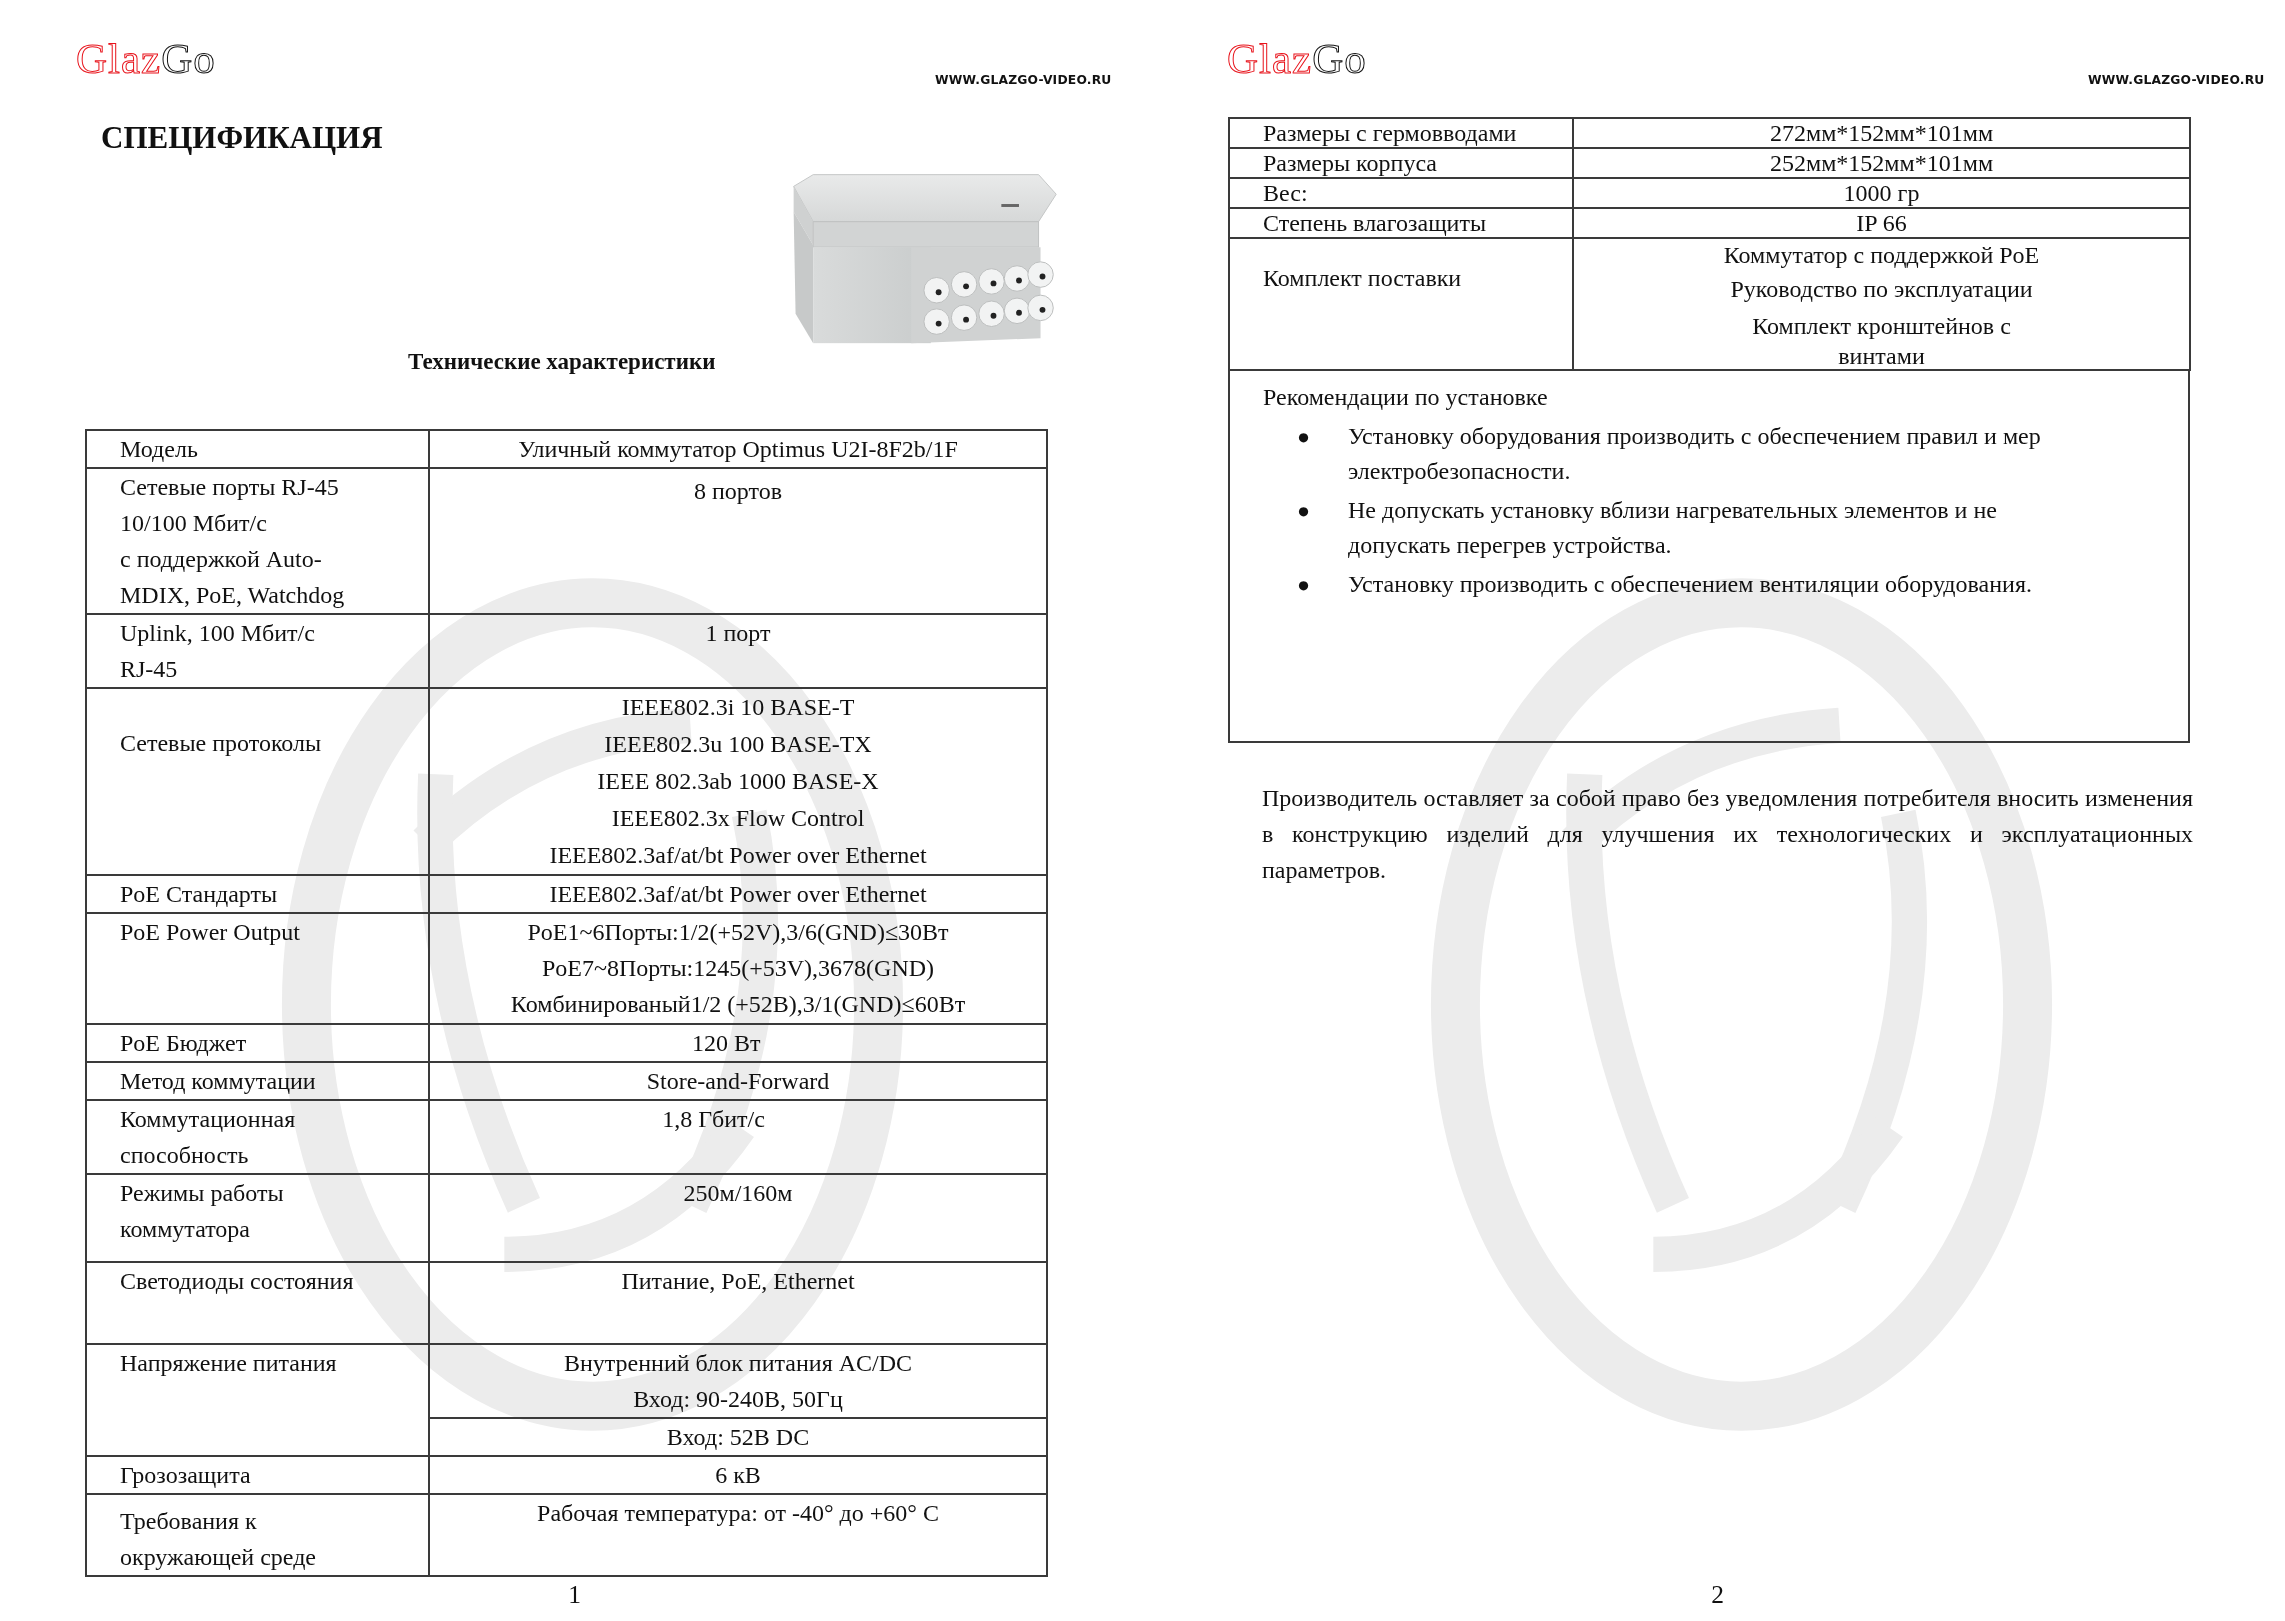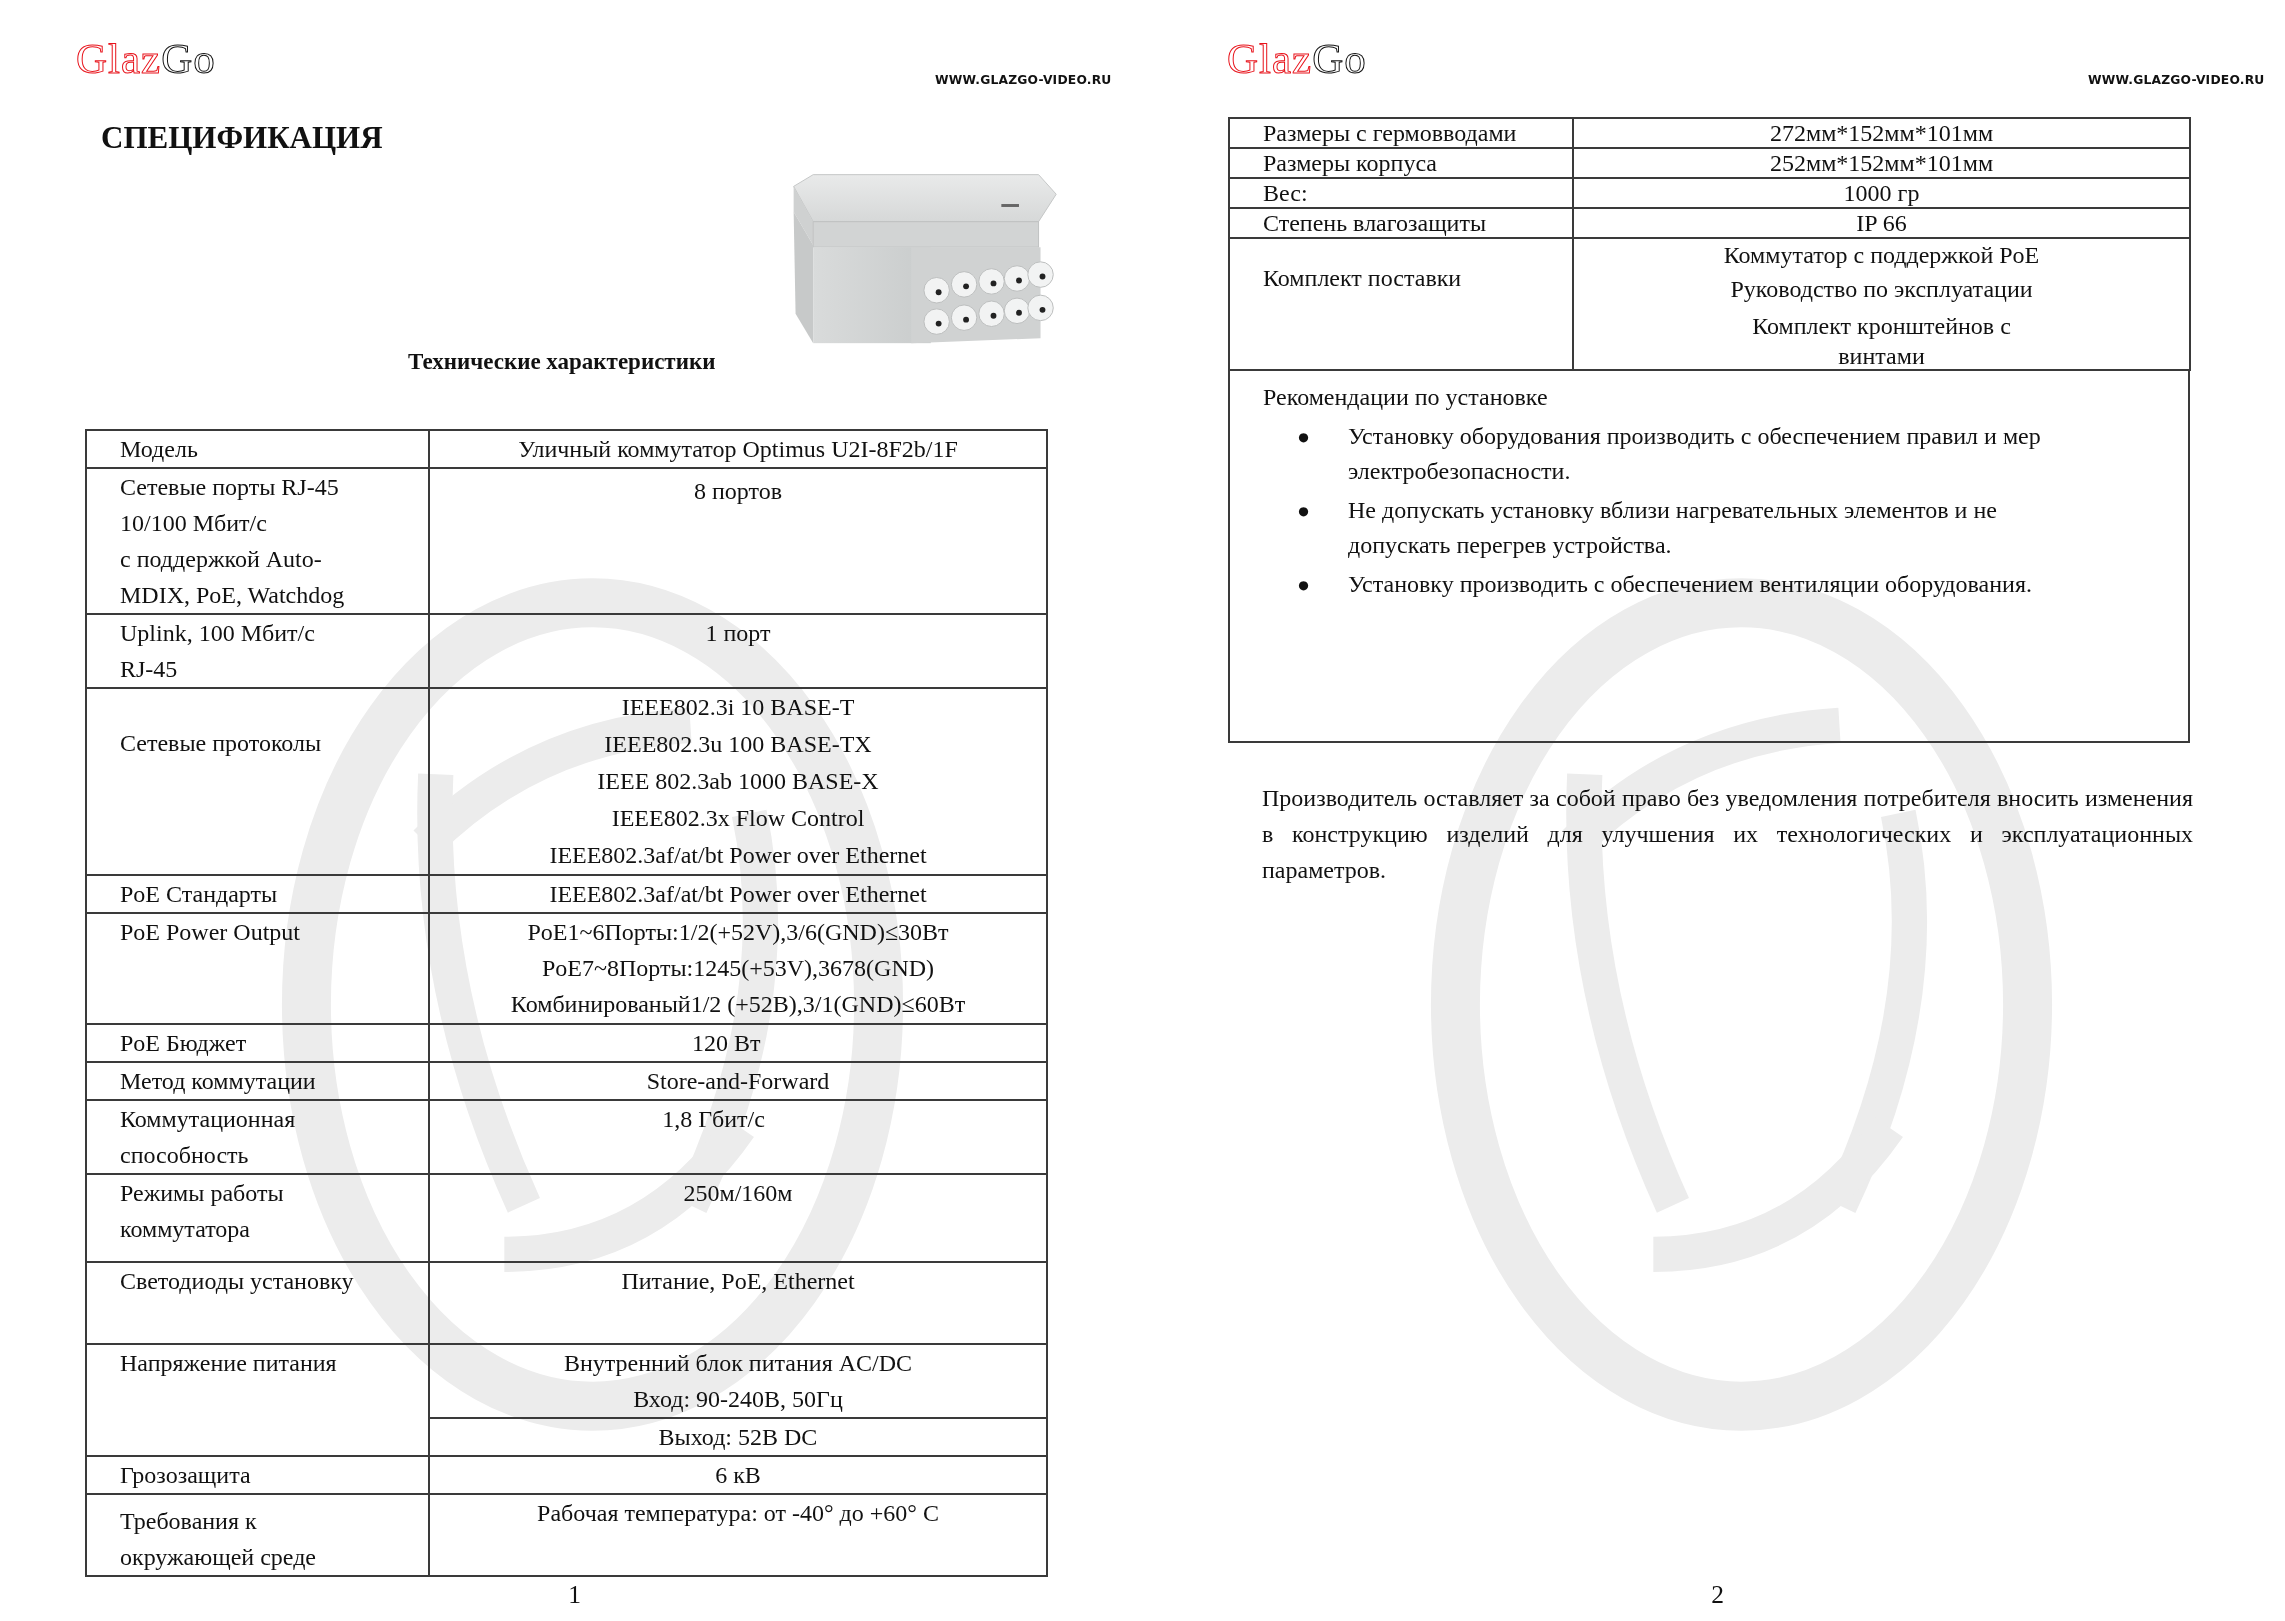--- a/index.html
+++ b/index.html
@@ -194,38 +194,38 @@
       <td class="k">
         <span class="line">Режимы работы</span>
         <span class="line">коммутатора</span>
       </td>
       <td class="v">
             <span class="line">250м/160м</span>
           </td>
     </tr>
     <tr style="height:82px;">
       <td class="k">
-            <span class="line">Светодиоды установку</span>
+            <span class="line">Светодиоды состояния</span>
           </td>
       <td class="v">
             <span class="line">Питание, PoE, Ethernet</span>
           </td>
     </tr>
     <tr style="height:74px;">
       <td class="k" rowspan="2">
             <span class="line">Напряжение питания</span>
           </td>
       <td class="v">
         <span class="line">Внутренний блок питания AC/DC</span>
         <span class="line">Вход: 90-240В, 50Гц</span>
       </td>
     </tr>
     <tr style="height:37px;">
       <td class="v">
-            <span class="line">Выход: 52В DC</span>
+            <span class="line">Вход: 52В DC</span>
           </td>
     </tr>
     <tr style="height:38px;">
       <td class="k">
             <span class="line">Грозозащита</span>
           </td>
       <td class="v">
             <span class="line">6 кВ</span>
           </td>
     </tr>

